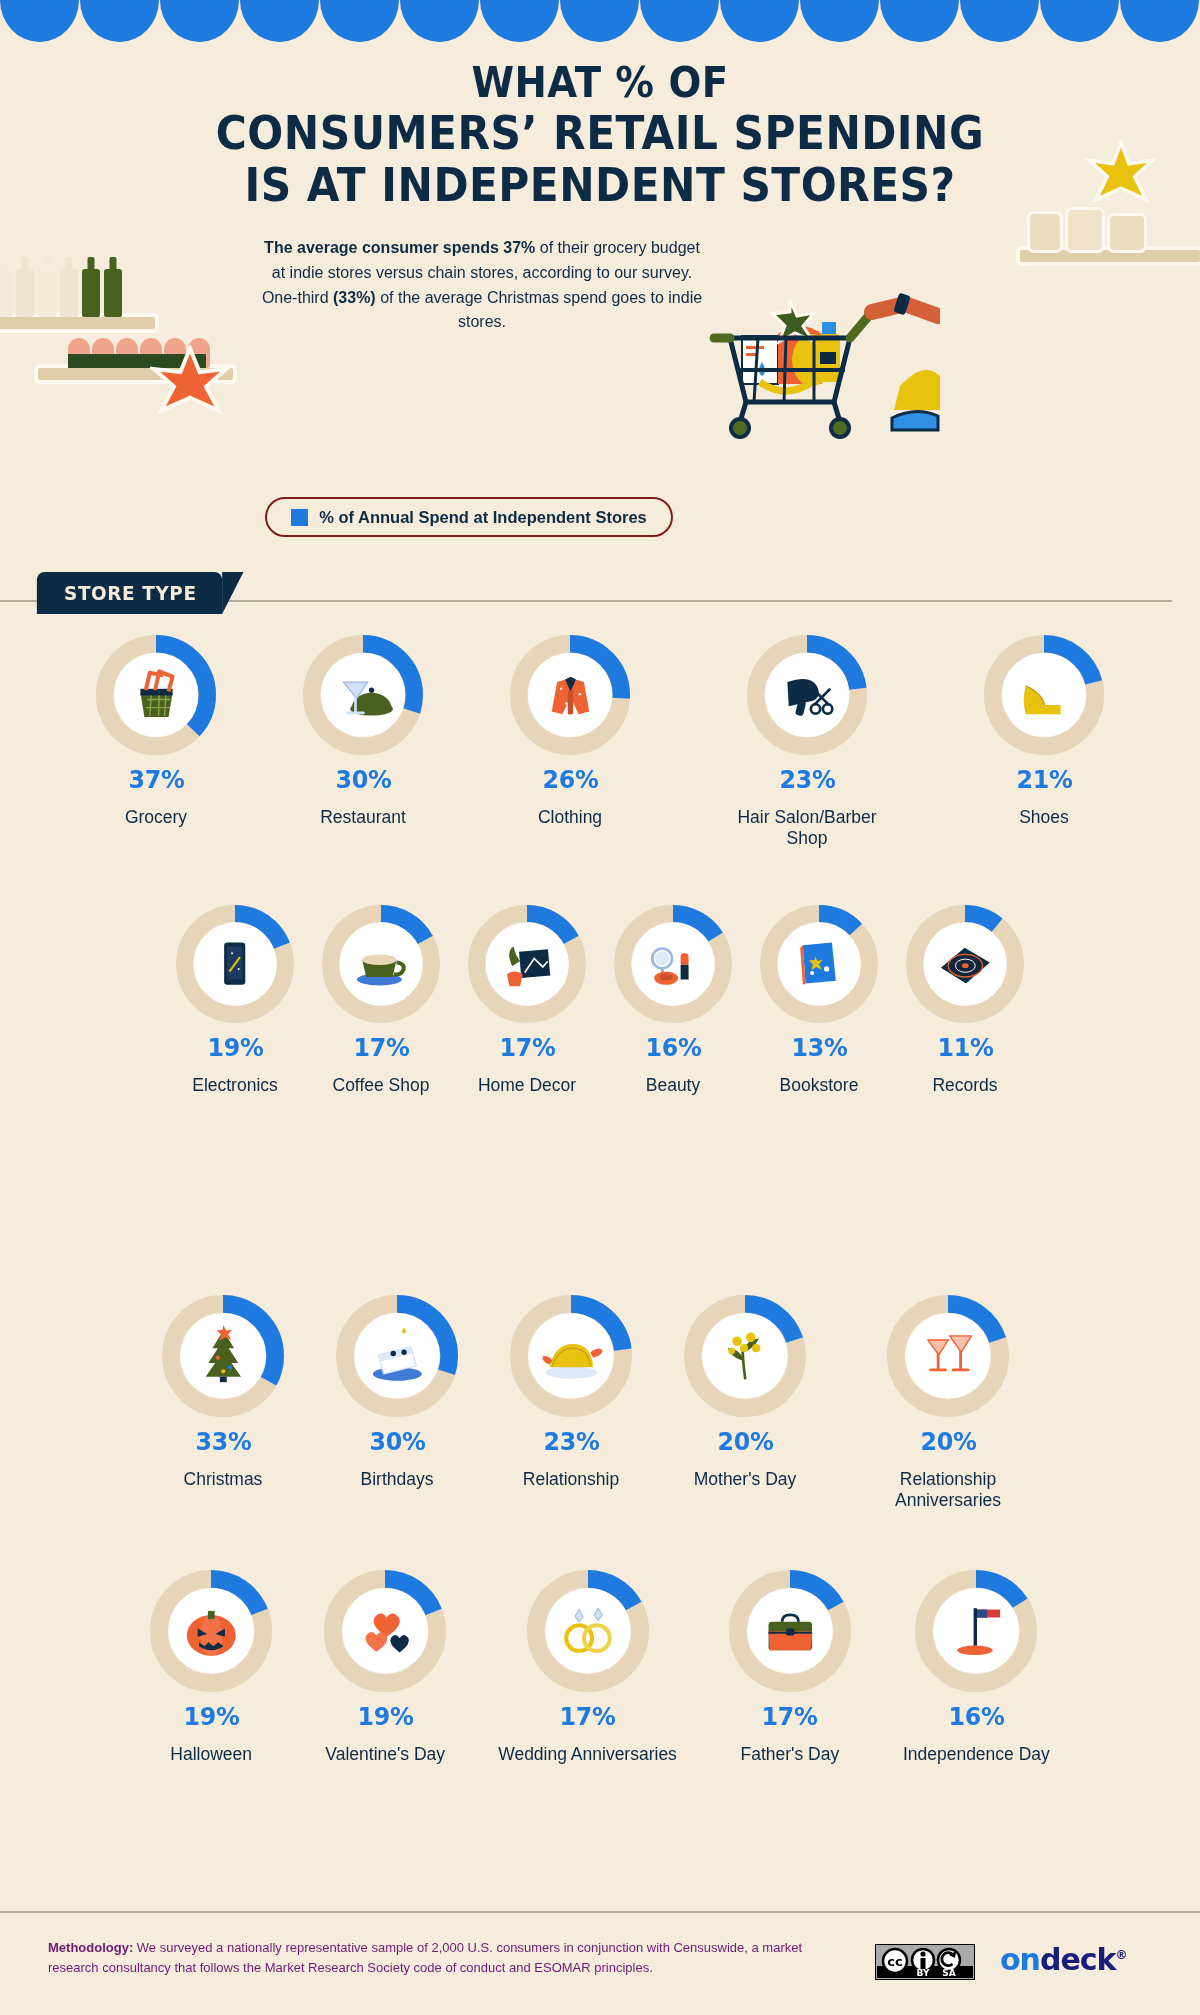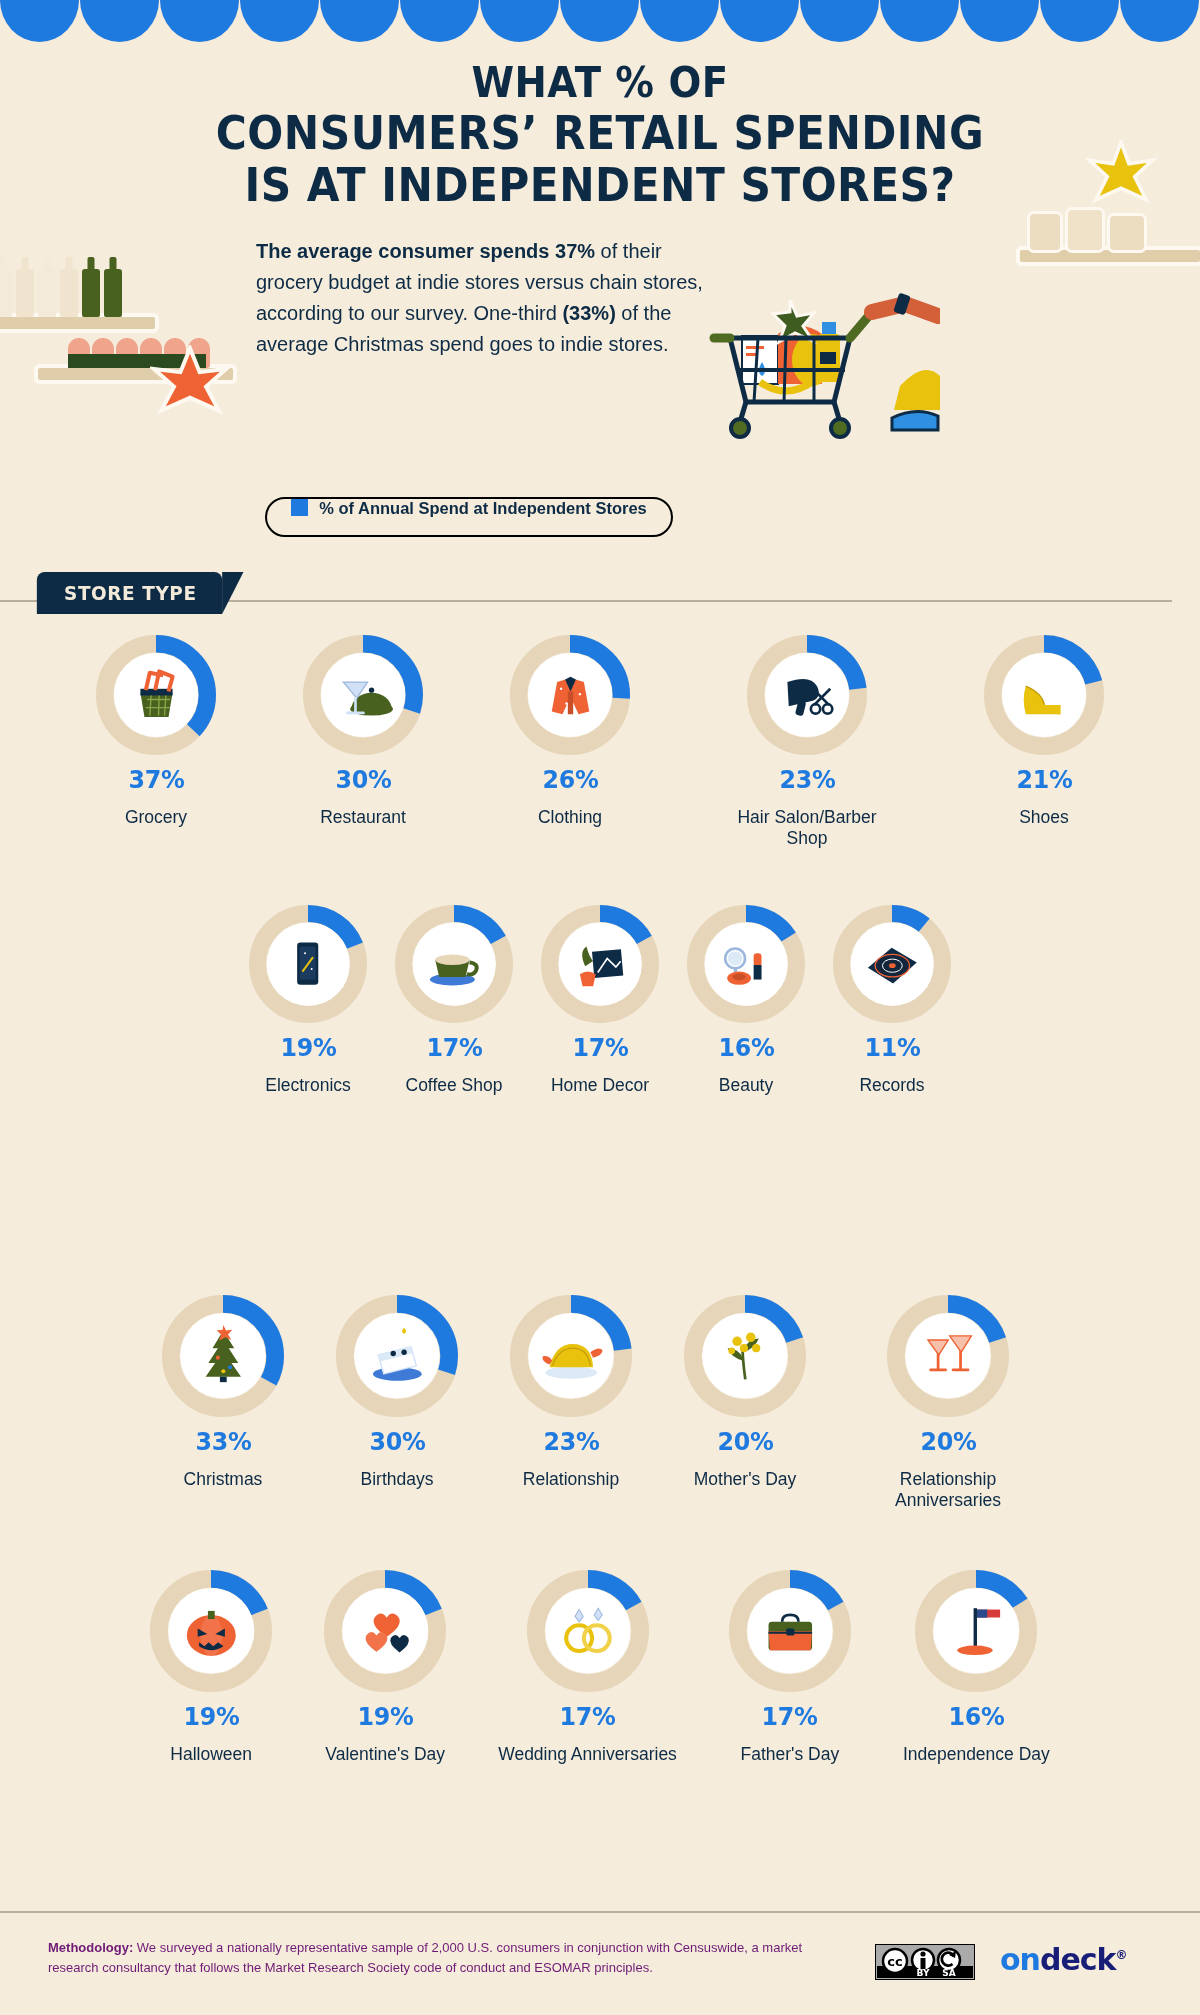--- a/index.html
+++ b/index.html
@@ -30,29 +30,29 @@
     font-weight:bold;color:#0d2b45;
     font-size:45px;line-height:1.0;letter-spacing:0.5px;
     transform:scaleX(0.92);
   }
   .title .l1{display:block;font-size:42px;}
   .title .l2{display:block;font-size:46px;margin-top:6px;}
   .title .l3{display:block;font-size:46px;margin-top:6px;}
 
   .subtitle{
     position:absolute;left:256px;top:236px;width:452px;
-    font-size:20px;line-height:1.55;color:#0d2b45;
+    text-align:center;font-size:16px;line-height:1.55;color:#0d2b45;
   }
   .subtitle b{font-weight:bold;}
 
   
   .legend{
     position:absolute;left:265px;top:497px;width:404px;height:36px;
-    border:2px solid #000000;border-radius:20px;
-    display:flex;justify-content:center;gap:11px;
+    border:2px solid #7f1d1d;border-radius:20px;
+    display:flex;align-items:center;justify-content:center;gap:11px;
     background:transparent;
   }
   .legend .swatch{width:17px;height:17px;background:#1f7ae0;display:block;}
   .legend .ltext{font-size:16.5px;font-weight:bold;color:#0d2b45;}
 
   
   .band{position:absolute;left:0;width:1172px;height:40px;border-top:2px solid #b9ae99;}
   .band .tab{
     position:absolute;left:34px;top:-30px;height:42px;
     background:#0d2b45;color:#f3ead9;
@@ -400,20 +400,40 @@
               <rect x="32" y="56" width="5" height="12" fill="#9db8dd"></rect>
     <ellipse cx="40" cy="72" rx="18" ry="10" fill="#ef6233"></ellipse>
               <ellipse cx="40" cy="70" rx="10" ry="5" fill="#c94f28"></ellipse>
     <rect x="62" y="34" width="12" height="20" rx="5" fill="#ef6233"></rect>
               <rect x="62" y="52" width="12" height="22" fill="#0d2b45"></rect>
             </svg>
          </div>
        </div>
        <div class="pct">16%</div>
        <div class="lbl">Beauty</div>
+      </div>
+      <div class="cell">
+        <div class="donut-wrap">
+         <svg class="donut" width="118" height="118" viewBox="0 0 118 118">
+    <circle cx="59" cy="59" r="50.445" fill="none" stroke="#e6d5b8" stroke-width="17.11"></circle>
+    <circle cx="59" cy="59" r="50.445" fill="none" stroke="#1f7ae0" stroke-width="17.11" stroke-dasharray="41.204186766687656 275.7510960539866" transform="rotate(-90 59 59)"></circle>
+    <circle cx="59" cy="59" r="40.89" fill="#ffffff"></circle>
+  </svg>
+         <div class="inner-art" style="width:82.6px;height:82.6px;">
+            <svg width="66" height="66" viewBox="0 0 100 100">
+              <path d="M26 22 L70 18 L76 76 L30 80 Z" fill="#1f7ae0"></path>
+              <path d="M30 80 L26 22 L22 26 L26 82Z" fill="#ef6233"></path>
+    <path d="M44 38 l4 8 l8 -2 l-6 7 l5 8 l-9 -4 l-7 5 l2 -9 l-6 -6 l9 -1Z" fill="#e8c20d"></path>
+              <circle cx="62" cy="58" r="4" fill="#fff"></circle>
+              <circle cx="40" cy="64" r="3" fill="#fff"></circle>
+            </svg>
+         </div>
+       </div>
+       <div class="pct">13%</div>
+       <div class="lbl">Bookstore</div>
       </div>
       <div class="cell">
         <div class="donut-wrap">
          <svg class="donut" width="118" height="118" viewBox="0 0 118 118">
     <circle cx="59" cy="59" r="50.445" fill="none" stroke="#e6d5b8" stroke-width="17.11"></circle>
     <circle cx="59" cy="59" r="50.445" fill="none" stroke="#1f7ae0" stroke-width="17.11" stroke-dasharray="34.86508111027417 282.0902017104001" transform="rotate(-90 59 59)"></circle>
     <circle cx="59" cy="59" r="40.89" fill="#ffffff"></circle>
   </svg>
          <div class="inner-art" style="width:82.6px;height:82.6px;">
             <svg width="66" height="66" viewBox="0 0 100 100">

